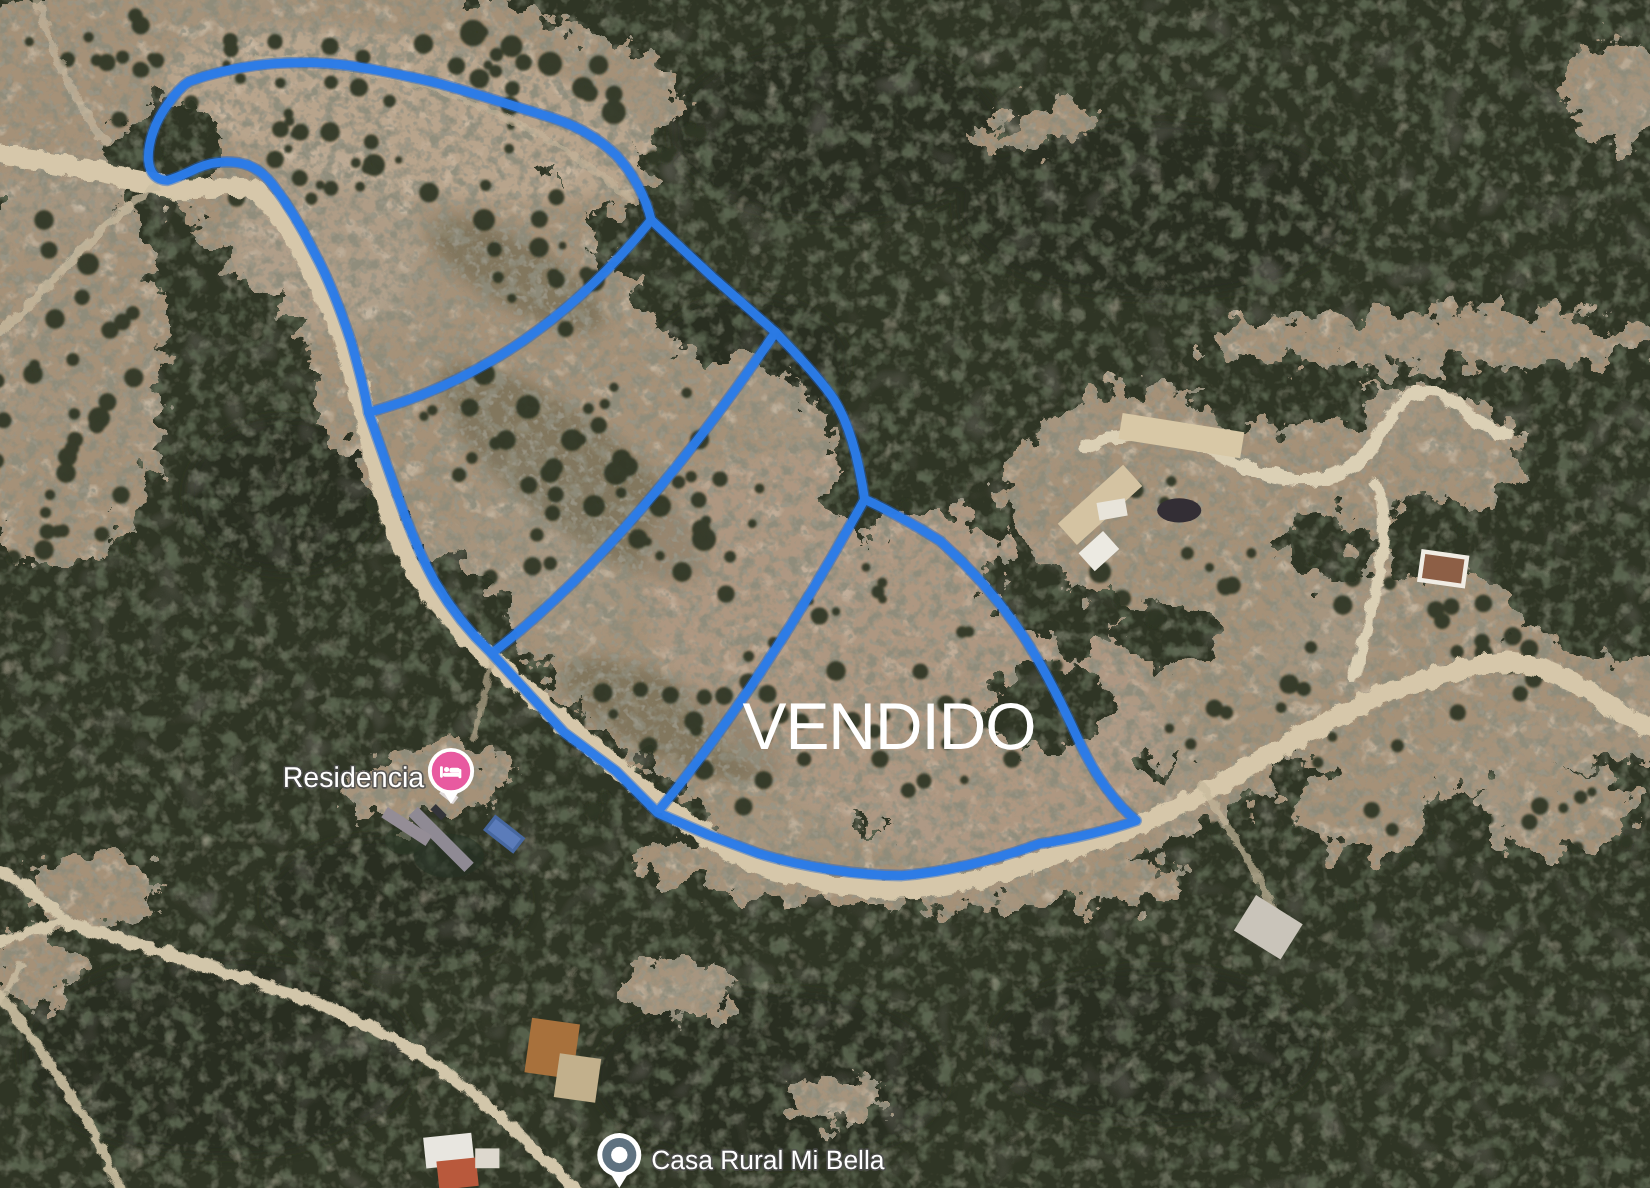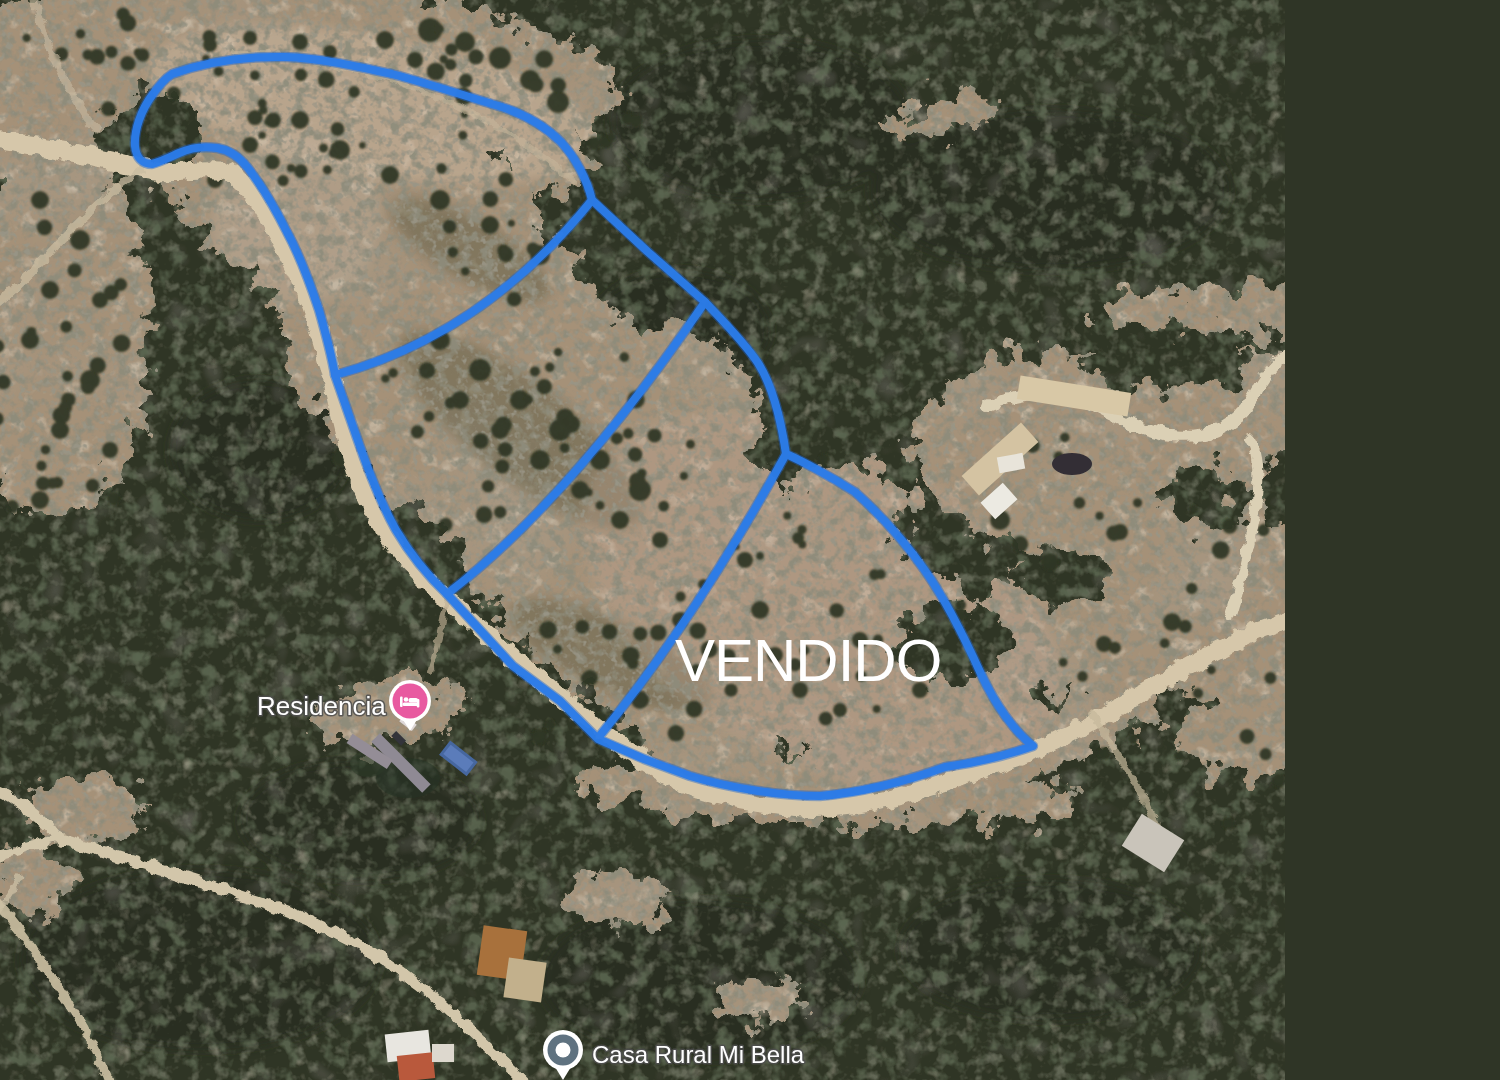--- a/index.html
+++ b/index.html
@@ -1,16 +1,16 @@
 <!DOCTYPE html>
 <html><head>
 <meta charset="utf-8">
 <style>
   html,body{margin:0;padding:0;background:#2f3526;}
-  #wrap{position:relative;width:1285px;height:1080px;overflow:hidden;font-family:"Liberation Sans",sans-serif;}
+  #wrap{position:relative;width:1500px;height:1080px;overflow:hidden;font-family:"Liberation Sans",sans-serif;}
   svg{display:block;}
 </style>
 </head>
 <body>
 <div id="wrap">
 <svg width="1500" height="1080" viewBox="0 0 1500 1080">
 <defs>
   <filter id="rough" x="-10%" y="-10%" width="120%" height="120%">
     <feTurbulence type="fractalNoise" baseFrequency="0.045" numOctaves="4" seed="11" result="t"></feTurbulence>
     <feDisplacementMap in="SourceGraphic" in2="t" scale="55" xChannelSelector="R" yChannelSelector="G"></feDisplacementMap>

